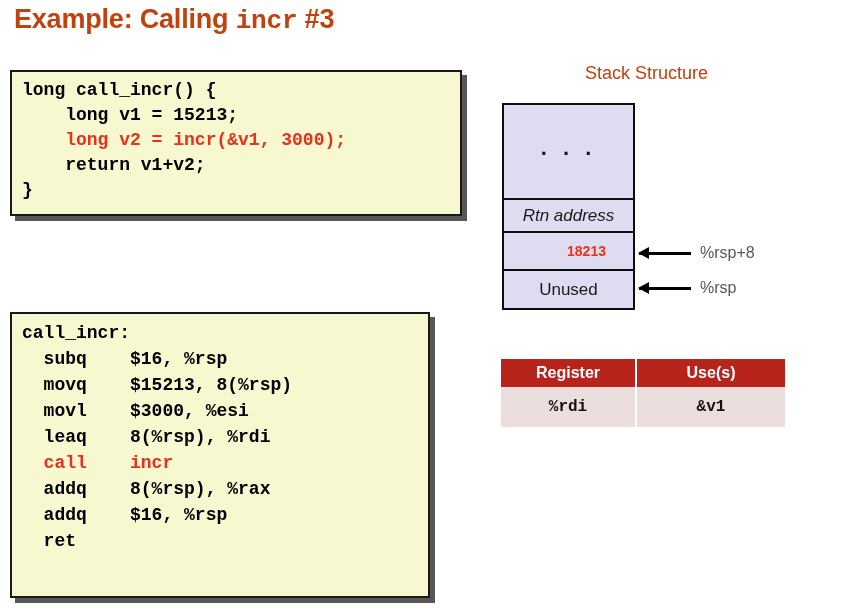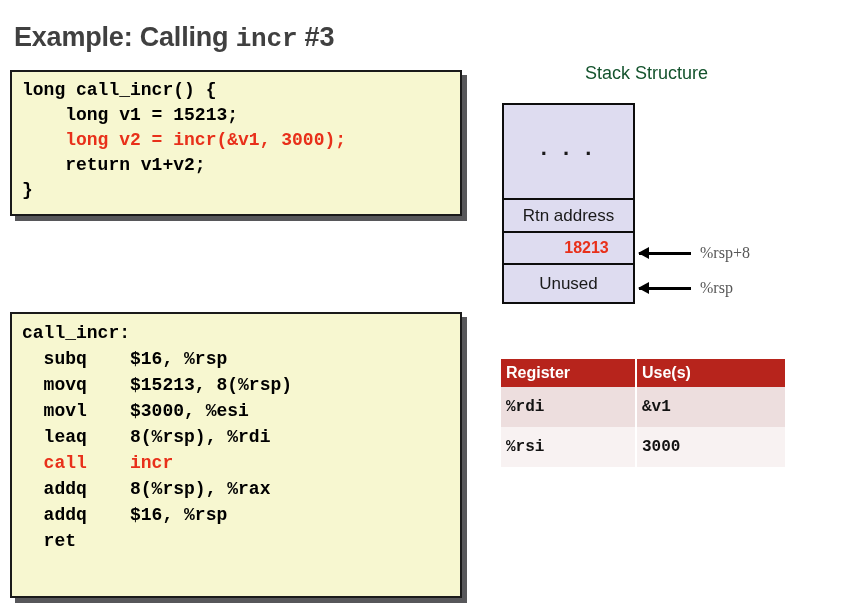--- a/index.html
+++ b/index.html
@@ -13,24 +13,24 @@
     position: relative;
     overflow: hidden;
     font-family: "Liberation Sans", sans-serif;
     -webkit-font-smoothing: antialiased;
   }
 
   
   #slide-title {
     position: absolute;
     left: 14px;
-    top: 22px;
+    top: 4px;
     font-size: 27px;
     font-weight: bold;
-    color: #404040;
+    color: #c2410c;
     letter-spacing: -0.2px;
     white-space: pre;
   }
   #slide-title .mono {
     font-family: "Liberation Mono", "DejaVu Sans Mono", monospace;
     font-weight: bold;
     font-size: 26px;
   }
 
   
@@ -59,32 +59,32 @@
 
   #c-code-box {
     left: 10px;
     top: 70px;
     width: 452px;
     height: 146px;
   }
   #asm-code-box {
     left: 10px;
     top: 312px;
-    width: 452px;
+    width: 420px;
     height: 286px;
   }
   #asm-code-box pre { line-height: 26px; }
 
   
   #stack-title {
     position: absolute;
     left: 585px;
     top: 63px;
     font-size: 18px;
-    color: #14532d;
+    color: #c2410c;
     white-space: nowrap;
   }
   #stack-diagram {
     position: absolute;
     left: 502px;
     top: 103px;
     width: 133px;
   }
   .stack-cell {
     background: #dedcf0;
@@ -99,26 +99,26 @@
     position: relative;
   }
   .stack-cell:first-child { margin-top: 0; }
   #stack-cell-ellipsis {
     height: 97px;
     letter-spacing: 5px;
     font-size: 22px;
     font-weight: bold;
     padding-bottom: 8px;
   }
-  #stack-cell-rtn { height: 35px; }
+  #stack-cell-rtn { height: 35px; font-style: italic; }
   #stack-cell-value {
-    height: 34px;
+    height: 40px;
     color: #e8301a;
     font-weight: bold;
-    font-size: 16px;
+    font-size: 14px;
     font-family: "Liberation Sans", sans-serif;
     padding-left: 36px;
   }
   #stack-cell-unused { height: 41px; }
 
   
   .ptr-row {
     position: absolute;
     left: 639px;
     display: flex;
@@ -137,39 +137,39 @@
     position: absolute;
     left: -1px;
     top: -5px;
     width: 0;
     height: 0;
     border-top: 6.5px solid transparent;
     border-bottom: 6.5px solid transparent;
     border-right: 11px solid #000000;
   }
   .ptr-label {
-    font-family: Liberation Serif, serif;
+    font-family: Liberation Sans, sans-serif;
     font-size: 16px;
     color: #575757;
     white-space: nowrap;
   }
   #ptr-rsp8 { top: 253px; }
   #ptr-rsp  { top: 288px; }
 
   
   #register-table {
     position: absolute;
     left: 501px;
     top: 359px;
     width: 284px;
     border-collapse: collapse;
     table-layout: fixed;
   }
   #register-table th, #register-table td {
-    text-align: left;
+    text-align: center;
     padding: 4px 5px;
     border-right: 2px solid #ffffff;
     box-sizing: border-box;
   }
   #register-table th:last-child, #register-table td:last-child {
     border-right: none;
     margin-top: 18px;
   }
   #register-table th {
     background: #b7241c;
@@ -244,18 +244,14 @@
     <tr>
       <th>Register</th>
       <th>Use(s)</th>
     </tr>
   </thead>
   <tbody>
     <tr>
       <td>%rdi</td>
       <td>&amp;v1</td>
     </tr>
-    <tr>
-      <td>%rsi</td>
-      <td>3000</td>
-    </tr>
   </tbody>
 </table>
 
 </body></html>

